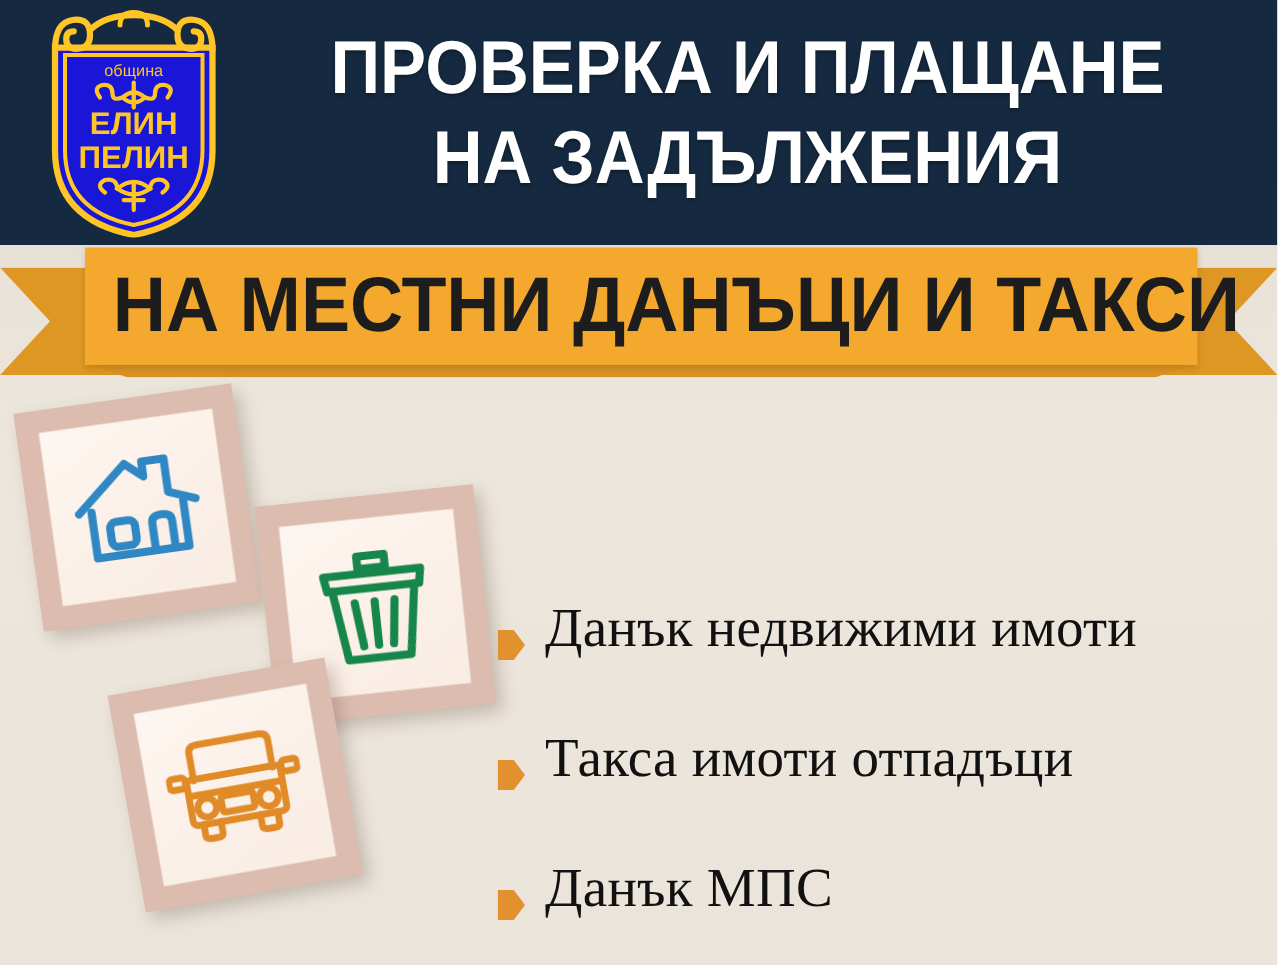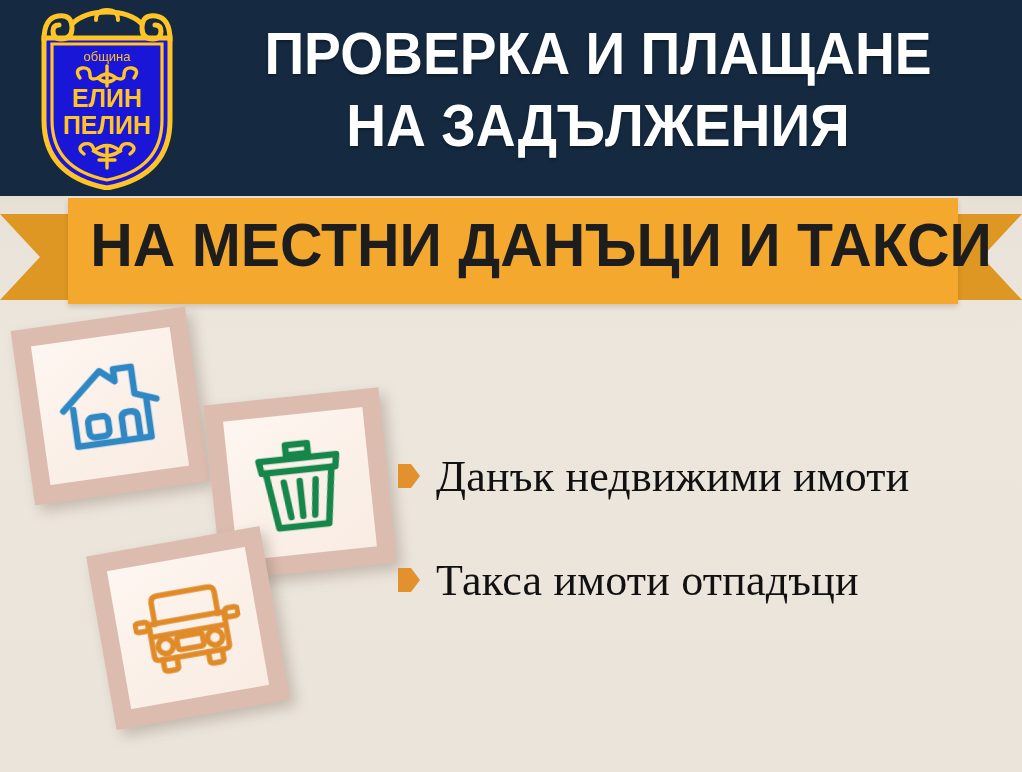--- a/index.html
+++ b/index.html
@@ -82,21 +82,21 @@
     width: 890px;
     height: 12px;
     background: #d99222;
     clip-path: polygon(0 0, 890px 0, 856px 12px, 34px 12px);
   }
   .ribbon-main {
     position: absolute;
     left: 68px;
     top: 198px;
     width: 890px;
-    height: 106px;
+    height: 94px;
     background: #f4a92e;
     box-shadow: 0 3px 5px rgba(90,60,10,0.18);
   }
   .ribbon-text {
     position: absolute;
     left: 0; right: 0; top: 0;
     height: 94px;
     line-height: 94px;
     text-align: center;
     color: #1d1d1d;
@@ -142,21 +142,21 @@
 
   
   .bullet-list {
     position: absolute;
     left: 398px;
     top: 424px;
     width: 610px;
   }
   .bullet-row {
     display: flex;
-    align-items: center;
+    align-items: flex-end;
     height: 104px;
   }
   .bullet-marker {
     flex: 0 0 auto;
     width: 22px;
     height: 24px;
     margin-right: 16px;
     background: #e3902f;
     clip-path: polygon(0 0, 13px 0, 22px 12px, 13px 24px, 0 24px);
   }
@@ -275,15 +275,19 @@
 
   <div class="bullet-list">
     <div class="bullet-row">
       <span class="bullet-marker"></span>
       <span class="bullet-label">Данък недвижими имоти</span>
     </div>
     <div class="bullet-row">
       <span class="bullet-marker"></span>
       <span class="bullet-label">Такса имоти отпадъци</span>
     </div>
+    <div class="bullet-row">
+      <span class="bullet-marker"></span>
+      <span class="bullet-label">Данък МПС</span>
+    </div>
   </div>
 
 </div>
 
 </body></html>

